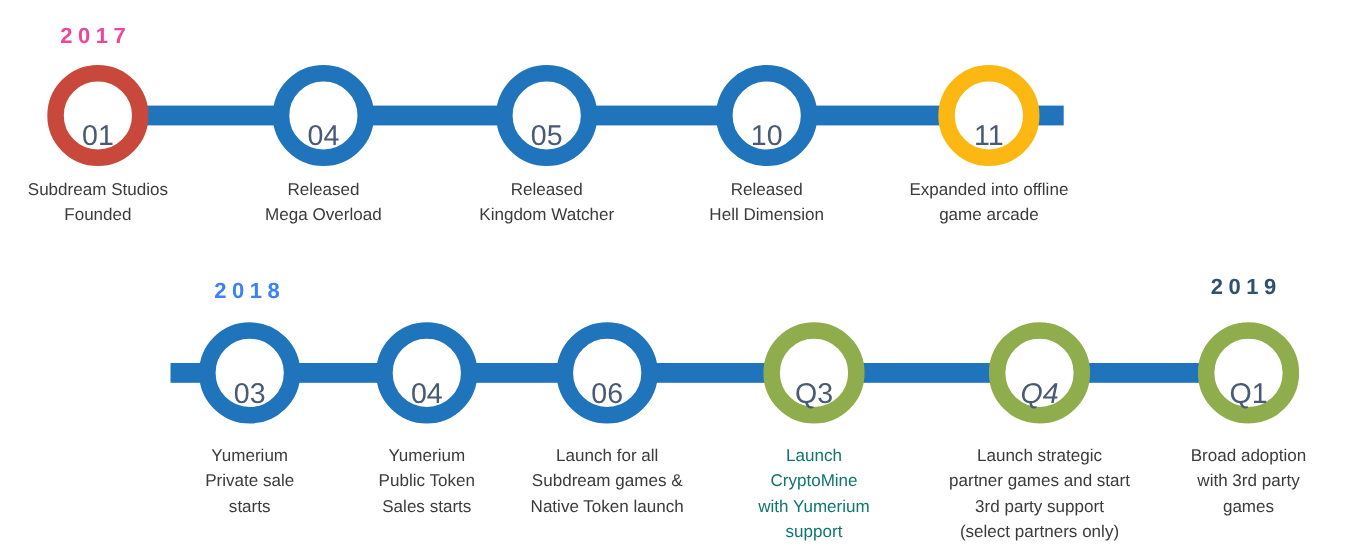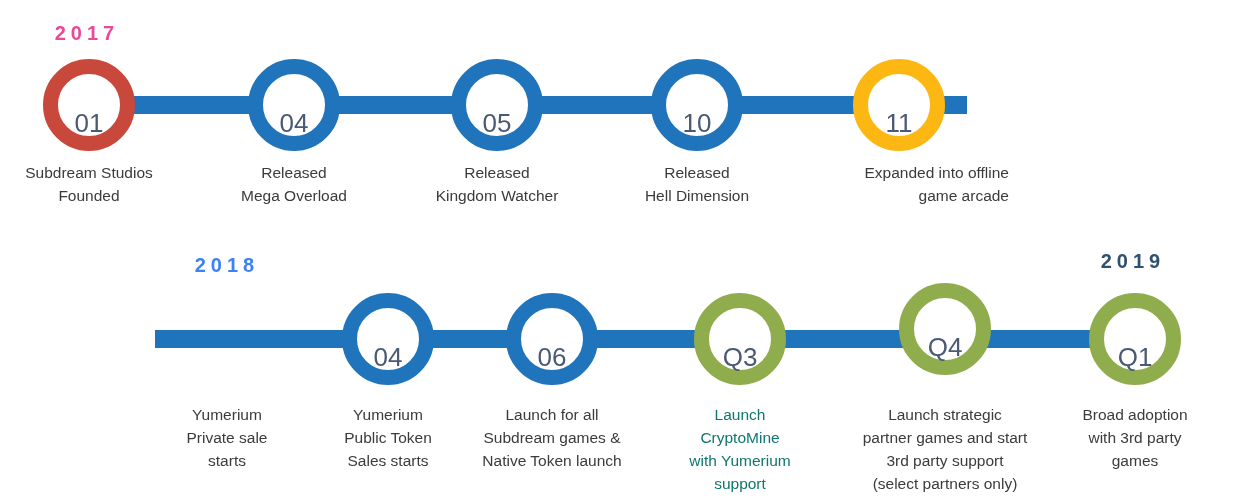--- a/index.html
+++ b/index.html
@@ -88,29 +88,32 @@
 
   <div class="circle" style="left: 651px; top: 59px; border-color: rgb(31, 116, 187); color: rgb(74, 90, 116);">
     <span class="badge">10</span>
   </div>
   <div class="label" style="left:587px; top:161px;">Released
 Hell Dimension</div>
 
   <div class="circle" style="left: 853px; top: 59px; border-color: rgb(253, 183, 19); color: rgb(74, 90, 116);">
     <span class="badge">11</span>
   </div>
-  <div class="label" style="left:789px; top:161px;text-align:right;">Expanded into offline
+  <div class="label" style="left:789px; top:161px;">Expanded into offline
 game arcade</div>
 
   <div class="year" style="left: 227px; top: 254px; color: #3b82f6;">2018</div>
 
   <div class="year" style="left: 1133px; top: 250px; color: rgb(47, 80, 112);">2019</div>
 
   <div class="tl-line" style="left: 155px; top: 330px; width: 980px; background: rgb(31, 116, 187);"></div>
 
+  <div class="circle" style="left: 181px; top: 293px; border-color: rgb(31, 116, 187); color: rgb(74, 90, 116);">
+    <span class="badge">03</span>
+  </div>
   <div class="label" style="left:117px; top:403px;">Yumerium
 Private sale
 starts</div>
 
   <div class="circle" style="left: 342px; top: 293px; border-color: rgb(31, 116, 187); color: rgb(74, 90, 116);">
     <span class="badge">04</span>
   </div>
   <div class="label" style="left:278px; top:403px;">Yumerium
 Public Token
 Sales starts</div>
@@ -123,21 +126,21 @@
 Native Token launch</div>
 
   <div class="circle" style="left: 694px; top: 293px; border-color: rgb(143, 173, 76); color: rgb(74, 90, 116);">
     <span class="badge">Q3</span>
   </div>
   <div class="label" style="left: 630px; top: 403px; color: #0f766e;">Launch
 CryptoMine
 with Yumerium
 support</div>
 
-  <div class="circle" style="left: 899px; top: 283px; border-color: rgb(143, 173, 76); color: rgb(74, 90, 116);">
+  <div class="circle" style="left: 899px; top: 293px; border-color: rgb(143, 173, 76); color: rgb(74, 90, 116); font-style: italic;">
     <span class="badge">Q4</span>
   </div>
   <div class="label" style="left:830px; top:403px; width:230px;">Launch strategic
 partner games and start
 3rd party support
 (select partners only)</div>
 
   <div class="circle" style="left: 1089px; top: 293px; border-color: rgb(143, 173, 76); color: rgb(74, 90, 116);">
     <span class="badge">Q1</span>
   </div>

